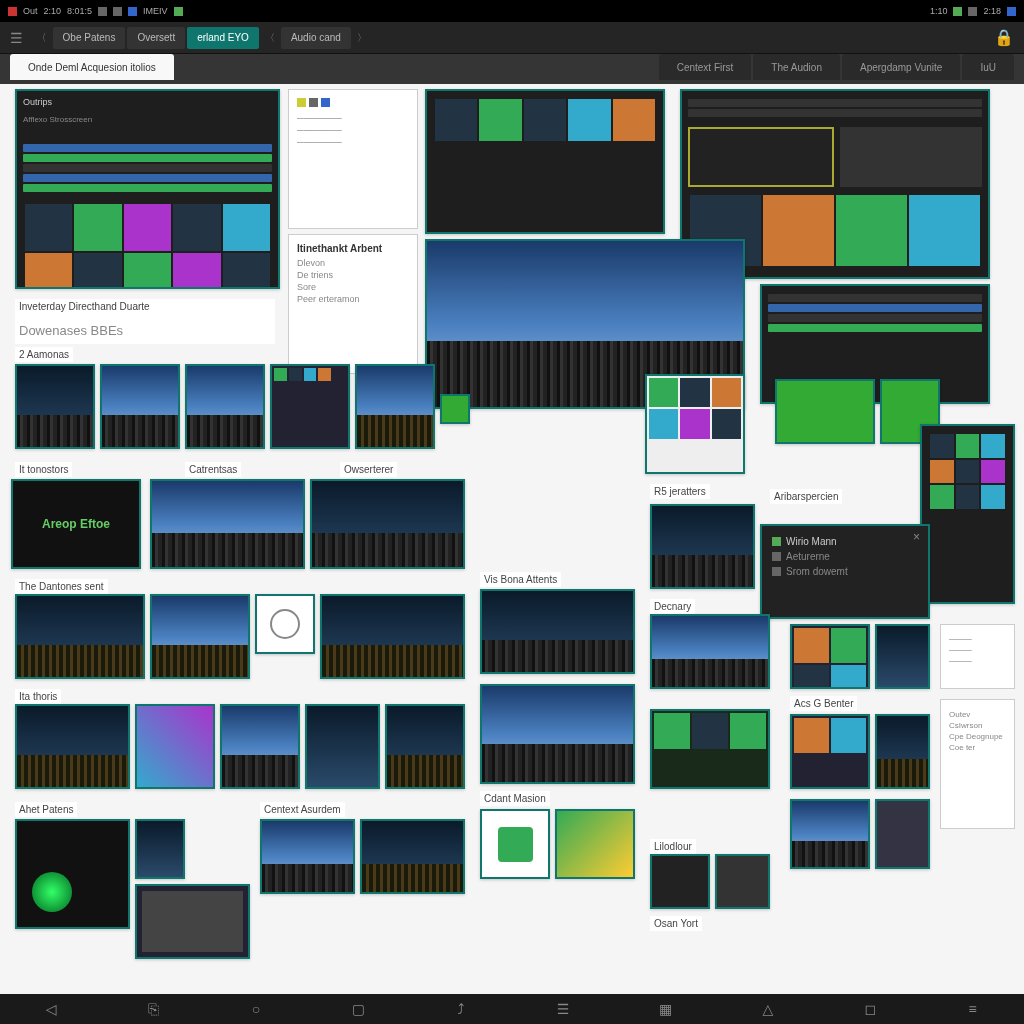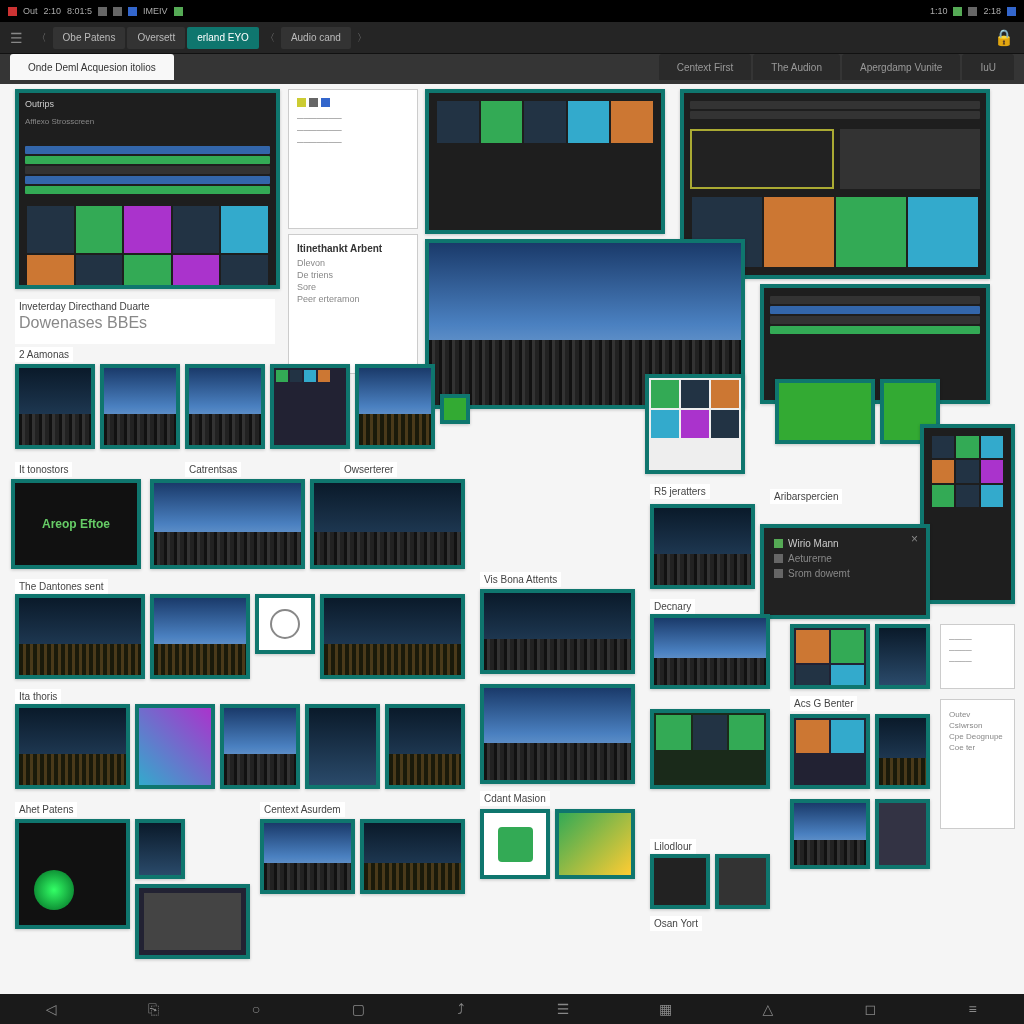--- a/index.html
+++ b/index.html
@@ -10,21 +10,21 @@
 .sq.red{background:#c33}.sq.green{background:#5a5}.sq.yellow{background:#cc3}.sq.blue{background:#36c}
 .toolbar{height:32px;background:#252525;border-bottom:1px solid #111;display:flex;align-items:center;padding:0 10px;gap:2px}
 .toolbar .btn{height:22px;padding:0 10px;background:#333;color:#bbb;font-size:10px;display:flex;align-items:center;border-radius:2px;cursor:pointer}
 .toolbar .btn.active{background:#0f766e;color:#fff}
 .toolbar .caret{color:#888;font-size:10px;margin:0 4px}
 .tabbar{height:30px;background:#353535;display:flex;align-items:flex-start;padding:0 10px;gap:2px}
 .tab{height:26px;padding:0 18px;background:#2a2a2a;color:#999;font-size:10px;display:flex;align-items:center;cursor:pointer;border-radius:3px 3px 0 0}
 .tab.active{background:#f8f8f8;color:#333}
 .content{position:absolute;top:84px;left:0;right:0;bottom:30px;background:#f5f5f5;overflow:hidden}
 .gallery{position:relative;width:100%;height:100%}
-.tile{position:absolute;background:#222;border:4px solid #0f766e;box-shadow:0 1px 3px rgba(0,0,0,0.2);overflow:hidden}
+.tile{position:absolute;background:#222;border:2px solid #0f766e;box-shadow:0 1px 3px rgba(0,0,0,0.2);overflow:hidden}
 .thumb{width:100%;height:calc(100% - 15px);position:relative}
 .thumb.full{height:100%}
 .sky{background:linear-gradient(180deg,#1a3a6a 0%,#4a80c0 50%,#a0c0e0 100%)}
 .sky.dark{background:linear-gradient(180deg,#0a1a2a,#2a4a6a)}
 .city{position:absolute;bottom:0;left:0;right:0;height:40%;background:linear-gradient(0deg,#000 20%,transparent);
   background-image:repeating-linear-gradient(90deg,#111 0,#111 3px,#333 3px,#333 6px,#222 6px,#222 10px)}
 .city.lit{background-image:repeating-linear-gradient(90deg,#1a1a0a 0,#1a1a0a 4px,#4a3a1a 4px,#4a3a1a 7px),
   radial-gradient(circle at 30% 80%,#fa3,transparent 40%),radial-gradient(circle at 70% 85%,#fc5,transparent 35%)}
 .panel{background:#1e1e1e;color:#aaa;font-size:8px;padding:6px}
 .panel .row{height:8px;margin:2px 0;background:#333;border-radius:1px}
@@ -175,21 +175,21 @@
   <div class="panel" style="height:100%">
     <div class="row"></div>
           <div class="row b"></div>
           <div class="row"></div>
           <div class="row g"></div>
   </div>
 </div>
 
 <div class="label" style="left:15px;top:215px;width:260px;height:45px;font-size:12px">
   <div style="color:#404040;font-size:10px">Inveterday Directhand Duarte</div>
-  <div style="color:#888;font-size:16px;margin-top:2px">Dowenases BBEs</div>
+  <div style="color:#888;font-size:13px;margin-top:11px">Dowenases BBEs</div>
 </div>
 <div class="label" style="left:15px;top:263px">2 Aamonas</div>
 
 <div class="tile" style="left:15px;top:280px;width:80px;height:85px">
         <div class="thumb full sky dark">
           <div class="city"></div>
         </div>
       </div>
 <div class="tile" style="left:100px;top:280px;width:80px;height:85px">
         <div class="thumb full sky">

